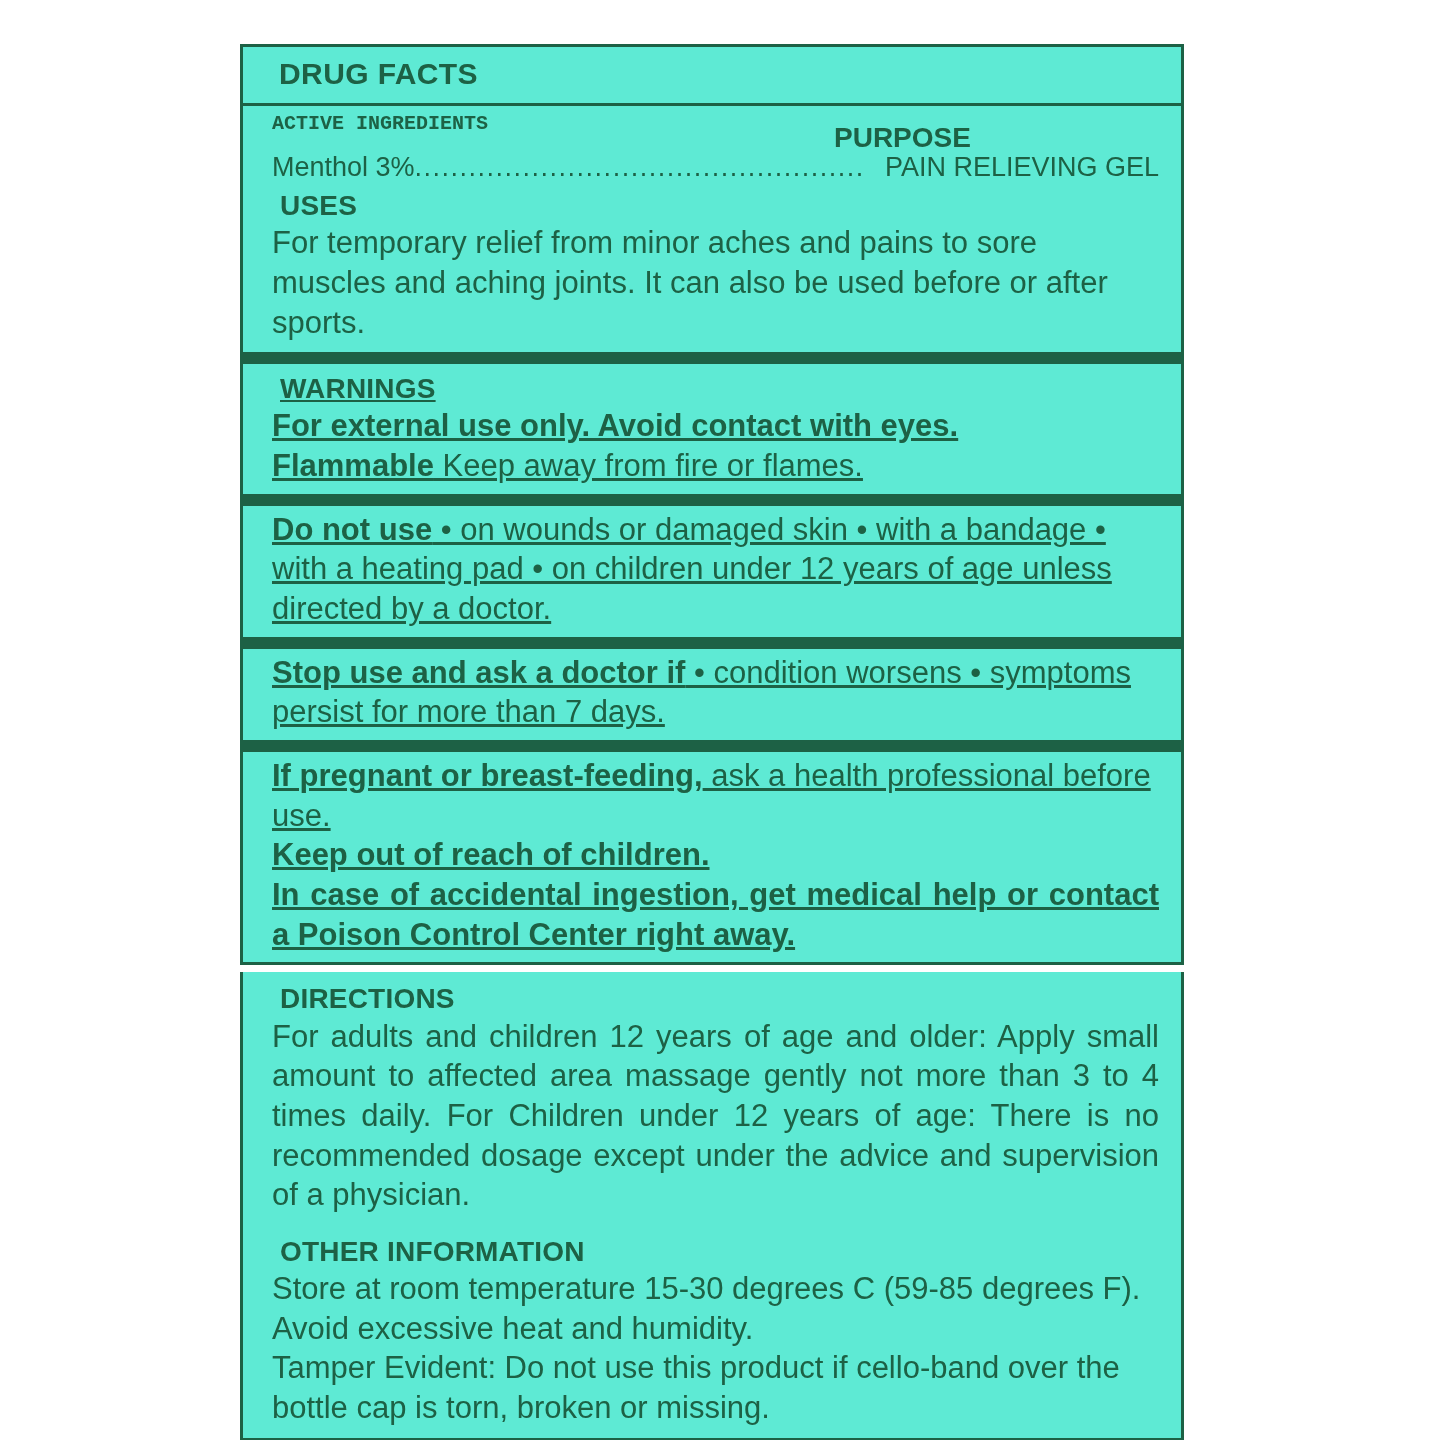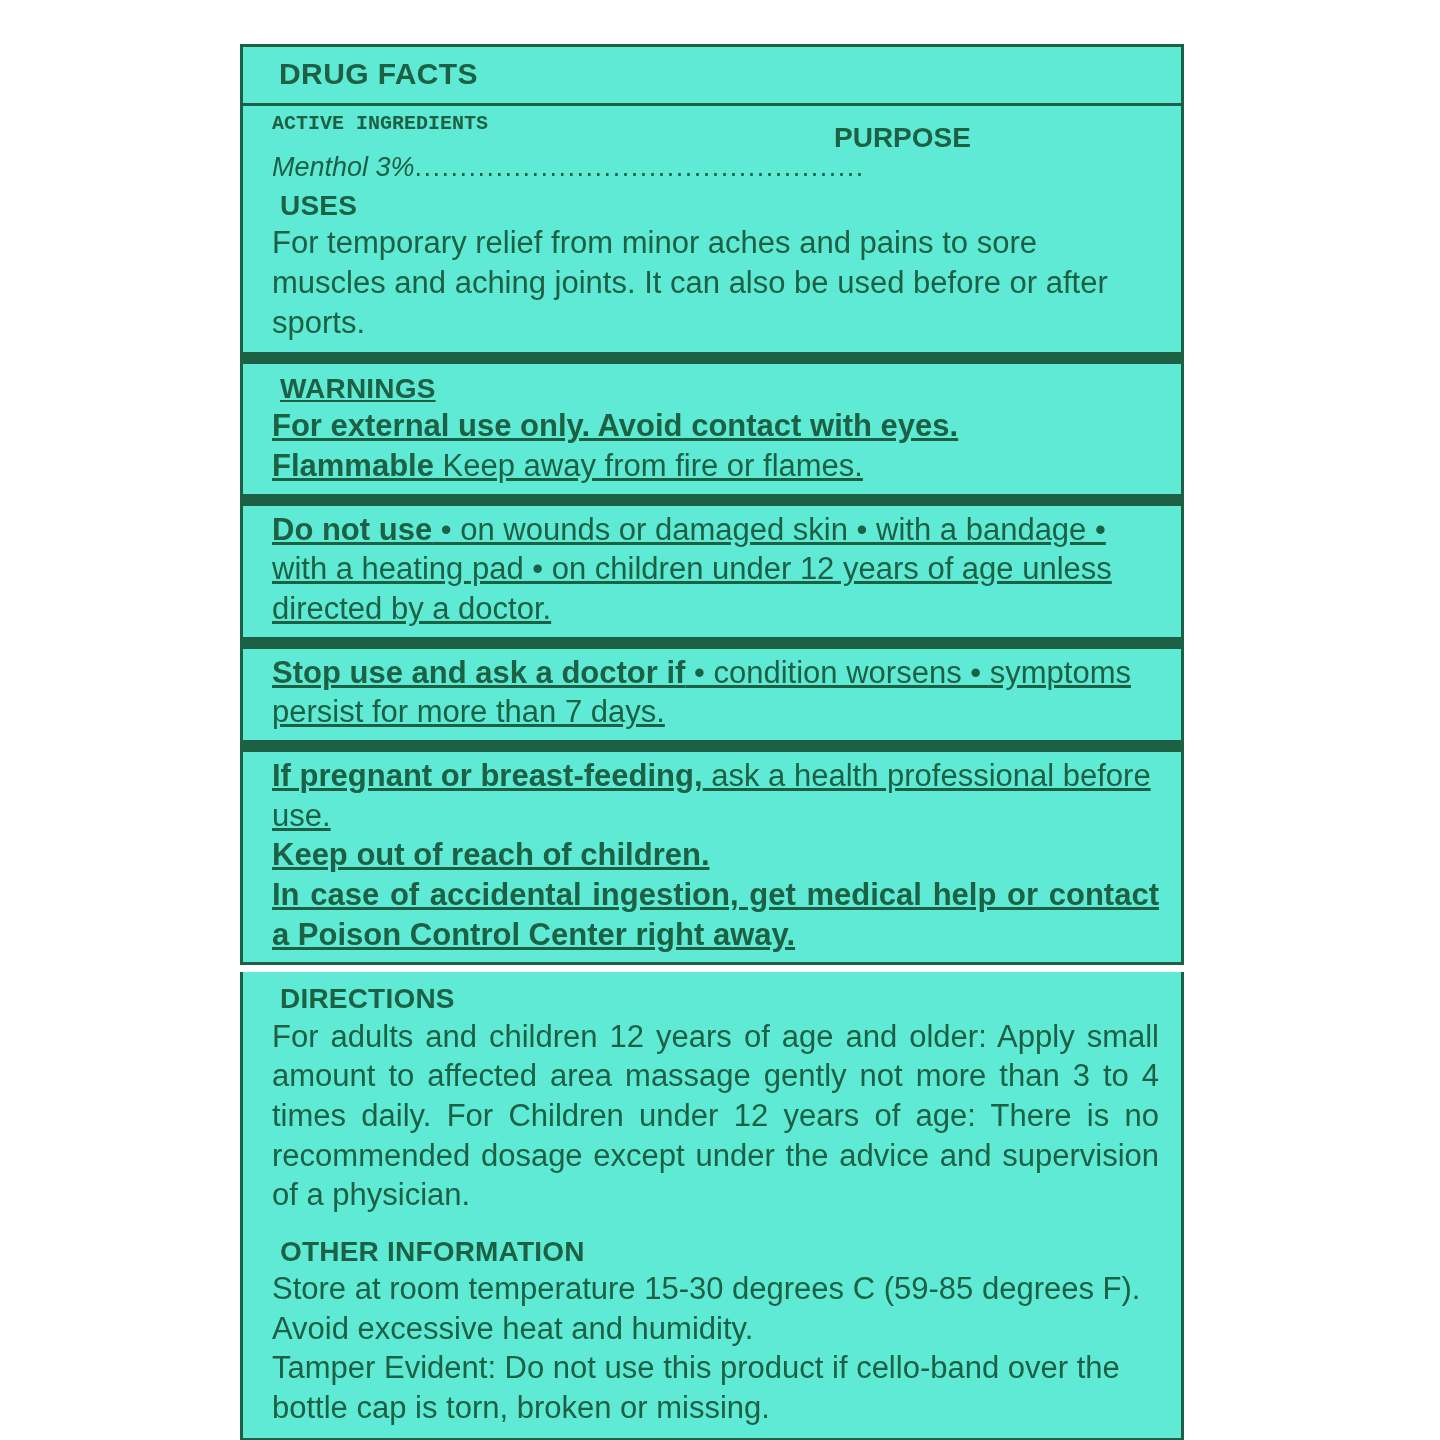--- a/index.html
+++ b/index.html
@@ -112,21 +112,21 @@
     white-space: nowrap;
     margin-top: 8px;
   }
   .leader-row {
     display: flex;
     align-items: baseline;
     font-size: 27px;
     white-space: nowrap;
     margin-top: 2px;
   }
-  .leader-left { flex: 0 0 auto; font-style: italic; }
+  .leader-left { flex: 0 0 auto; }
   .leader-dots {
     flex: 1 1 auto;
     overflow: hidden;
     letter-spacing: 1.5px;
     margin: 0 2px 0 0;
     font-size: 27px;
   }
   .leader-right { flex: 0 0 auto; }
 
   
@@ -146,20 +146,21 @@
     <div class="inner">
 
       <div class="ai-row">
         <span class="ai-head">ACTIVE INGREDIENTS</span>
         <span class="purpose-head">PURPOSE</span>
       </div>
 
       <div class="leader-row">
         <span class="leader-left">Menthol 3%</span>
         <span class="leader-dots">..................................................</span>
+        <span class="leader-right">PAIN RELIEVING GEL</span>
       </div>
 
       <div class="head mt6">USES</div>
       <p class="body-text">For temporary relief from minor aches and pains to sore muscles and aching joints. It can also be used before or after sports.</p>
     </div>
   </div>
 
   <div class="divider"></div>
 
   <div class="panel" style="border-top:none;">

